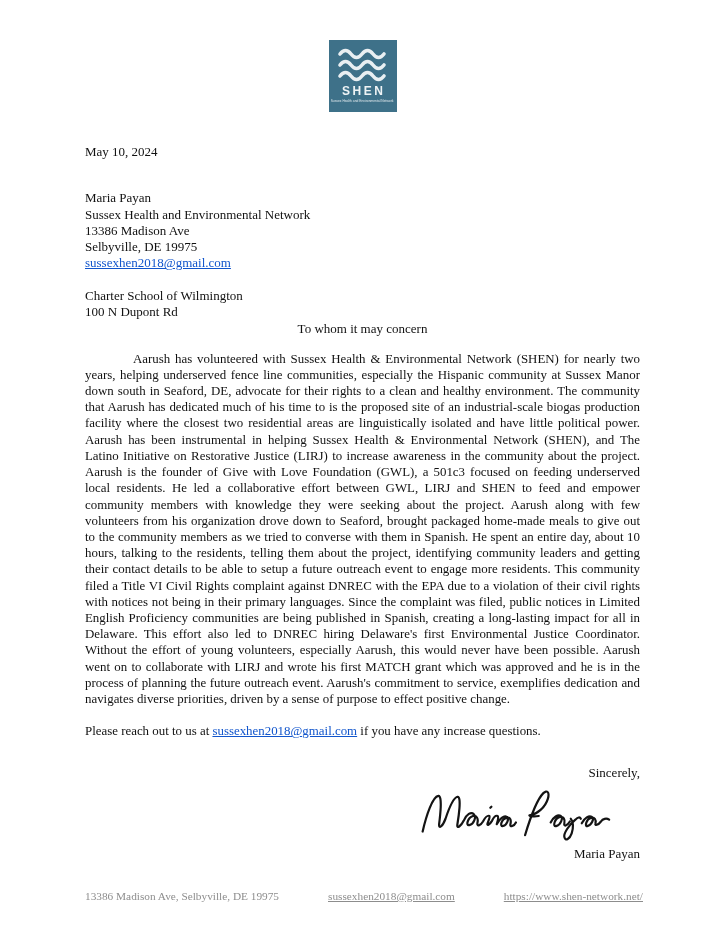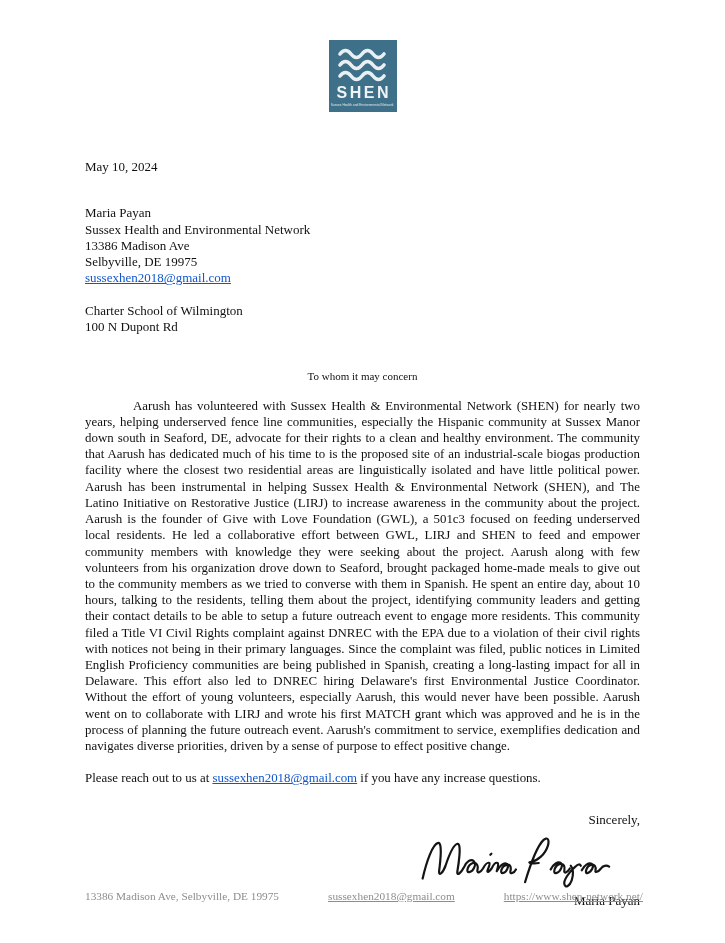--- a/index.html
+++ b/index.html
@@ -14,35 +14,35 @@
   }
   
   .logo{
     width:68px;height:72px;background:var(--logo_bg);
     margin:0 auto;display:flex;flex-direction:column;align-items:center;
     padding-top:7px;
   }
   .logo svg{display:block;}
   .logo-acronym{
     font-family:"Liberation Sans", sans-serif;font-weight:bold;
-    color:#eef3f5;font-size:16px;letter-spacing:2.5px;margin-top:1px;
+    color:#eef3f5;font-size:12px;letter-spacing:2.5px;margin-top:1px;
     text-indent:2.5px;
   }
   .logo-subtitle{
     font-family:"Liberation Sans", sans-serif;color:#dfe8ec;
     font-size:6px;transform:scale(0.55);transform-origin:center top;
     white-space:nowrap;margin-top:1px;
   }
   
-  .date{margin-top:47px;font-size:13px;line-height:16.3px;}
+  .date{margin-top:32px;font-size:13px;line-height:16.3px;}
   .address-block{font-size:13px;line-height:16.3px;}
   .sender{margin-top:30px;}
   .recipient{margin-top:16px;}
   a.link{color:var(--link);text-decoration:underline;cursor:pointer;}
-  .salutation{margin-top:33px;text-align:center;font-size:11px;line-height:16.3px;}
+  .salutation{margin-top:1px;text-align:center;font-size:13px;line-height:16.3px;}
   .body-paragraph{
     margin-top:13px;font-size:12.9px;line-height:16.2px;
     text-align:justify;text-indent:48px;
   }
   .closing-line{margin-top:16px;font-size:12.9px;line-height:16.2px;}
   
   .sig-block{width:180px;margin-left:auto;margin-top:26px;text-align:right;}
   .valediction{font-size:13px;line-height:16.3px;padding-left:26px;}
   .signature-svg{display:block;margin-left:-52px;margin-top:2px;}
   .signer-name{font-size:13px;line-height:16.3px;margin-top:-2px;padding-left:18px;}

